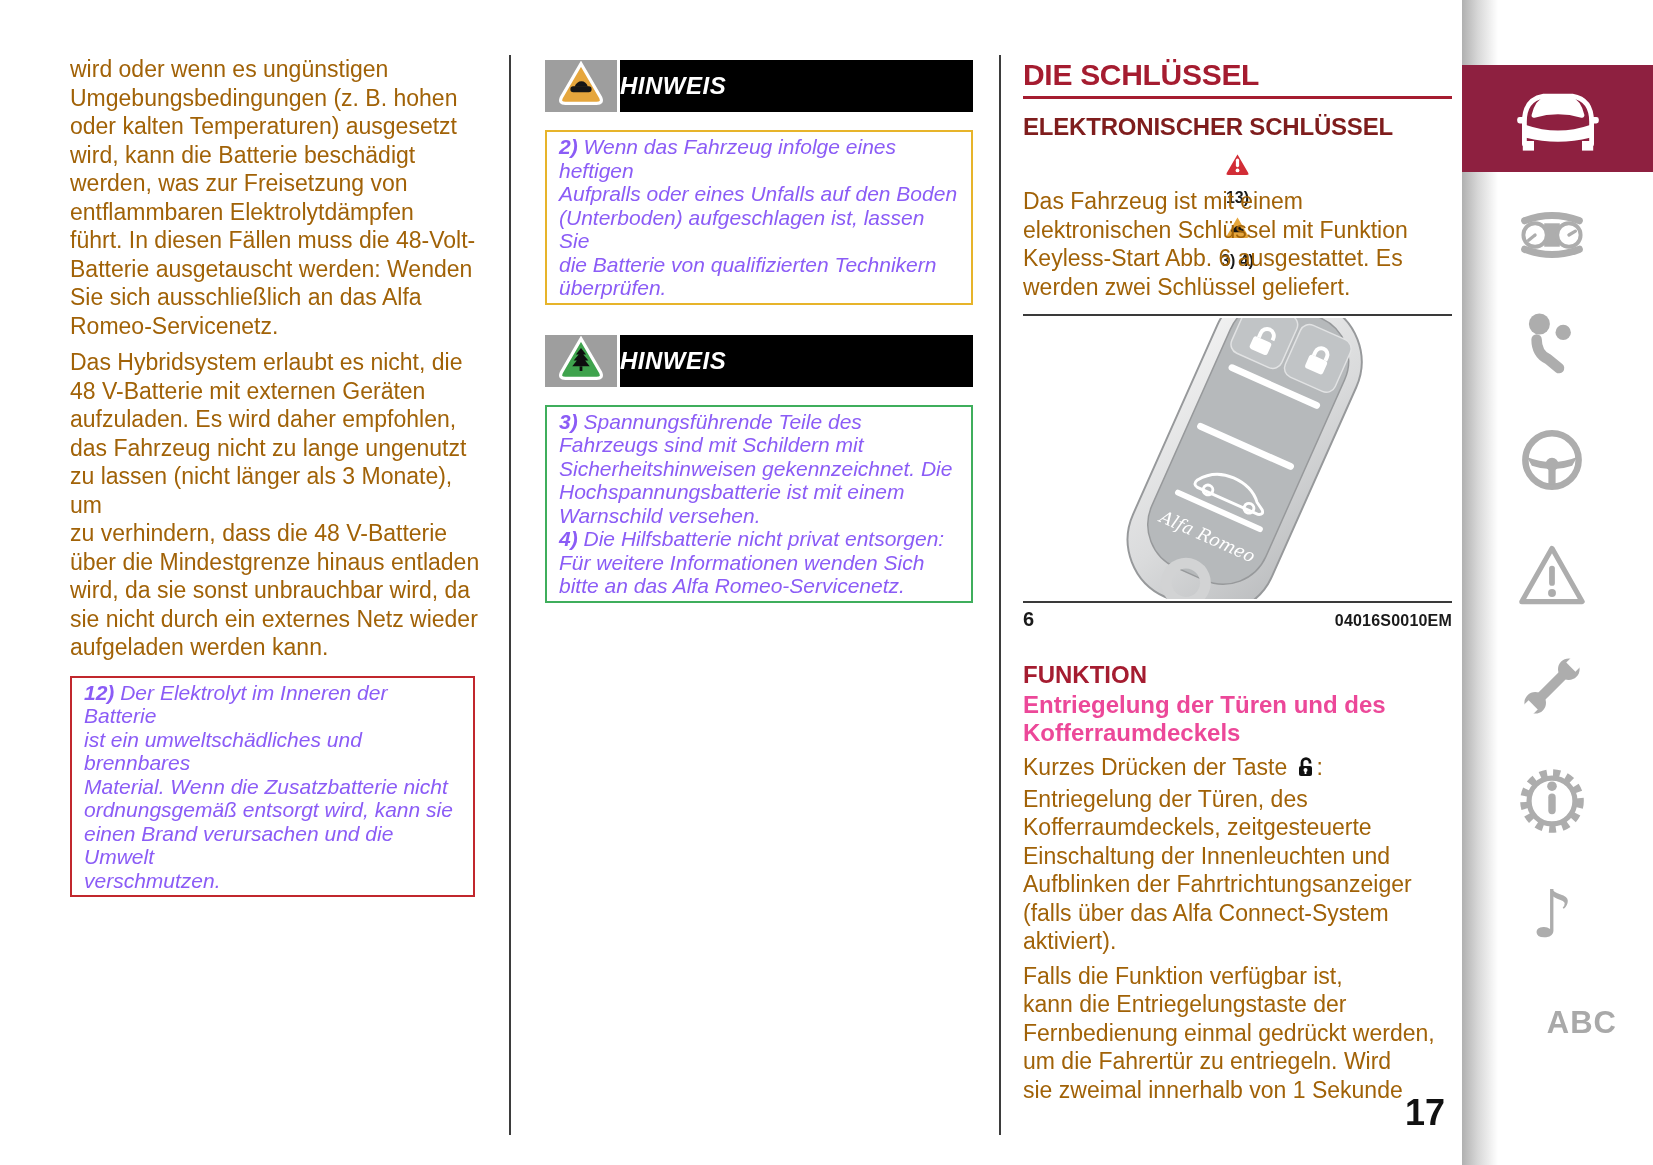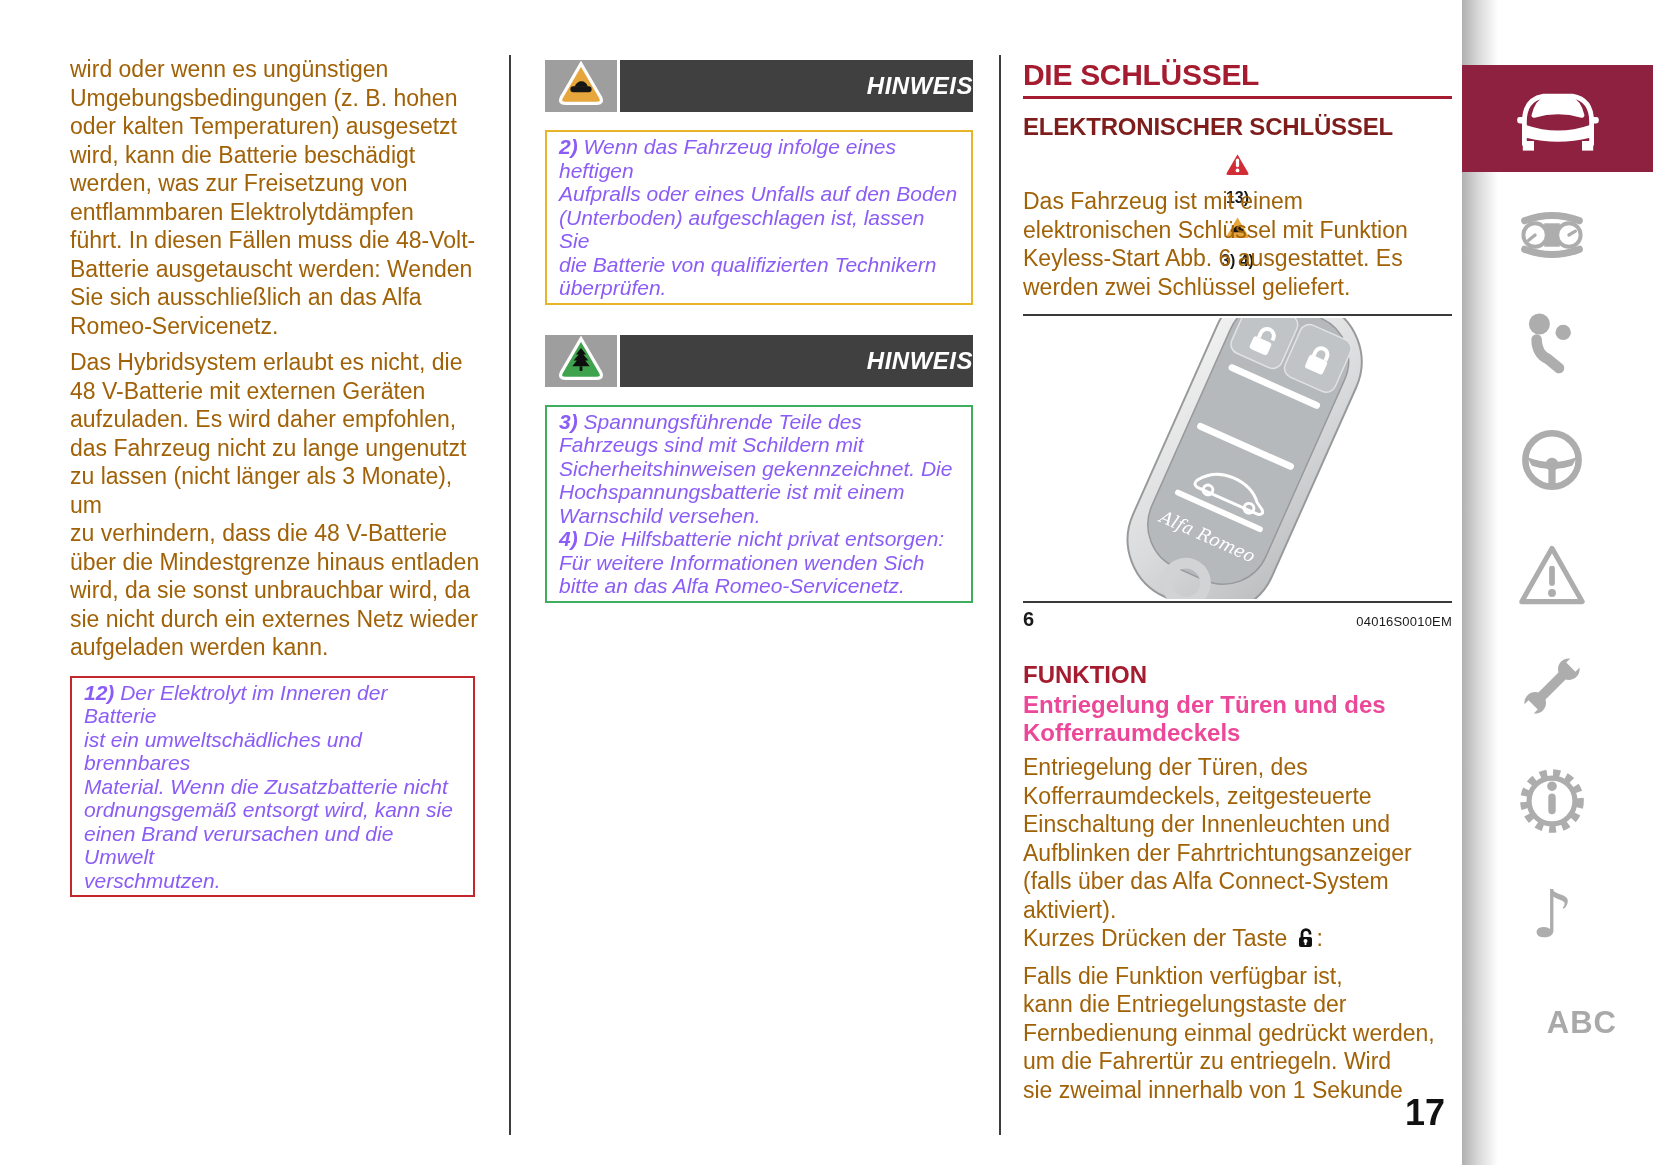--- a/index.html
+++ b/index.html
@@ -14,21 +14,21 @@
   .vdivider{width:2px;background:#3d3d3d;top:55px;height:1080px;}
   .vd1{left:509px;} .vd2{left:999px;}
 
   .bodytext{font-size:23px;line-height:28.5px;color:#a16207;}
   .para{margin:0 0 8px 0;}
 
   
   .noticebar{display:flex;height:52px;align-items:stretch;}
   .noticebar .iconcell{width:72px;background:#9e9e9e;display:flex;align-items:center;justify-content:center;}
   .noticebar .gap{width:3px;background:#ffffff;}
-  .noticebar .titlecell{flex:1;background:#404040;display:flex;align-items:center;justify-content:flex-end;}
+  .noticebar .titlecell{flex:1;background:#000000;display:flex;align-items:center;justify-content:flex-start;}
   .noticebar .titlecell span{color:#ffffff;font-weight:bold;font-style:italic;font-size:24px;letter-spacing:.5px;}
 
   .notebox{border:2px solid;padding:3px 12px;font-style:italic;font-size:21px;line-height:23.5px;color:#8b5cf6;}
   .notebox .num{font-weight:bold;}
   .box-yellow{border-color:#e7b42a;}
   .box-green{border-color:#3fae5c;}
   .box-red{border-color:#c1272d;}
   .mt14{margin-top:14px;} .mt18{margin-top:18px;} .mt30{margin-top:30px;} .mt50{margin-top:50px;}
   .notegap{}
 
@@ -36,21 +36,21 @@
   .h1red{font-size:30px;font-weight:bold;color:#a51c30;letter-spacing:-.3px;}
   .redrule{height:3px;background:#a51c30;margin-top:4px;}
   .h2red{font-size:24px;font-weight:bold;color:#7f1d1d;margin-top:14px;letter-spacing:-.2px;}
   .refsrow{margin-top:10px;display:flex;align-items:center;gap:7px;height:28px;flex-direction:column;}
   .reflabel{font-weight:bold;font-size:16px;color:#1a1a1a;}
   .introtext{margin-top:8px;}
   .figure{margin-top:13px;border-top:2px solid #3a3a3a;border-bottom:2px solid #3a3a3a;
           height:285px;display:flex;align-items:center;justify-content:center;overflow:hidden;}
   .caption{margin-top:5px;display:flex;justify-content:space-between;align-items:baseline;}
   .fignum{font-weight:bold;font-size:20px;color:#1a1a1a;}
-  .figcode{font-weight:normal;font-size:13px;color:#1a1a1a;letter-spacing:.2px;}
+  .figcode{font-weight:bold;font-size:16px;color:#1a1a1a;letter-spacing:.2px;}
   .h3red{font-size:24px;font-weight:bold;color:#a51c30;margin-top:30px;}
   .h4red{font-size:24px;font-weight:bold;color:#ec4899;line-height:28px;margin-top:2px;}
   .ptext{margin-top:6px;}
   .inlinelock{display:inline-block;vertical-align:-3px;margin:0 2px;}
 
   
   .strip{left:1462px;top:0;width:36px;height:1165px;
          background:linear-gradient(to right,#b0b0b0 0%,#d8d8d8 45%,#ffffff 100%);}
   .tab{left:1462px;top:65px;width:191px;height:107px;background:#8e2040;
        display:flex;align-items:center;justify-content:center;}
@@ -197,32 +197,32 @@
 
   <div class="caption">
     <span class="fignum">6</span>
     <span class="figcode">04016S0010EM</span>
   </div>
 
   <div class="h3red">FUNKTION</div>
   <div class="h4red">Entriegelung der Türen und des<br>Kofferraumdeckels</div>
 
   <div class="bodytext ptext">
-    <div>Entriegelung der Türen, des<br>Kofferraumdeckels, zeitgesteuerte<br>Einschaltung der Innenleuchten und<br>Aufblinken der Fahrtrichtungsanzeiger<br>(falls über das Alfa Connect-System<br>aktiviert).</div>
     <div>
       <span>Kurzes Drücken der Taste</span>
       <span class="inlinelock">
         <svg width="19" height="21" viewBox="0 0 38 42">
           <rect x="6" y="18" width="26" height="20" rx="4" fill="#111111"></rect>
           <circle cx="19" cy="26" r="4" fill="#ffffff"></circle>
           <rect x="17.2" y="27" width="3.6" height="7" fill="#ffffff"></rect>
           <path d="M12 18 v-7 a8 8 0 0 1 16 0 v2" stroke="#111111" stroke-width="5.5" fill="none"></path>
         </svg>
       </span><span>:</span>
     </div>
+    <div>Entriegelung der Türen, des<br>Kofferraumdeckels, zeitgesteuerte<br>Einschaltung der Innenleuchten und<br>Aufblinken der Fahrtrichtungsanzeiger<br>(falls über das Alfa Connect-System<br>aktiviert).</div>
   </div>
 
   <div class="bodytext ptext">Falls die Funktion verfügbar ist,<br>kann die Entriegelungstaste der<br>Fernbedienung einmal gedrückt werden,<br>um die Fahrertür zu entriegeln. Wird<br>sie zweimal innerhalb von 1 Sekunde</div>
 </section>
 
 <div class="abs pagenum">17</div>
 
 <aside>
   <div class="abs strip"></div>
 

